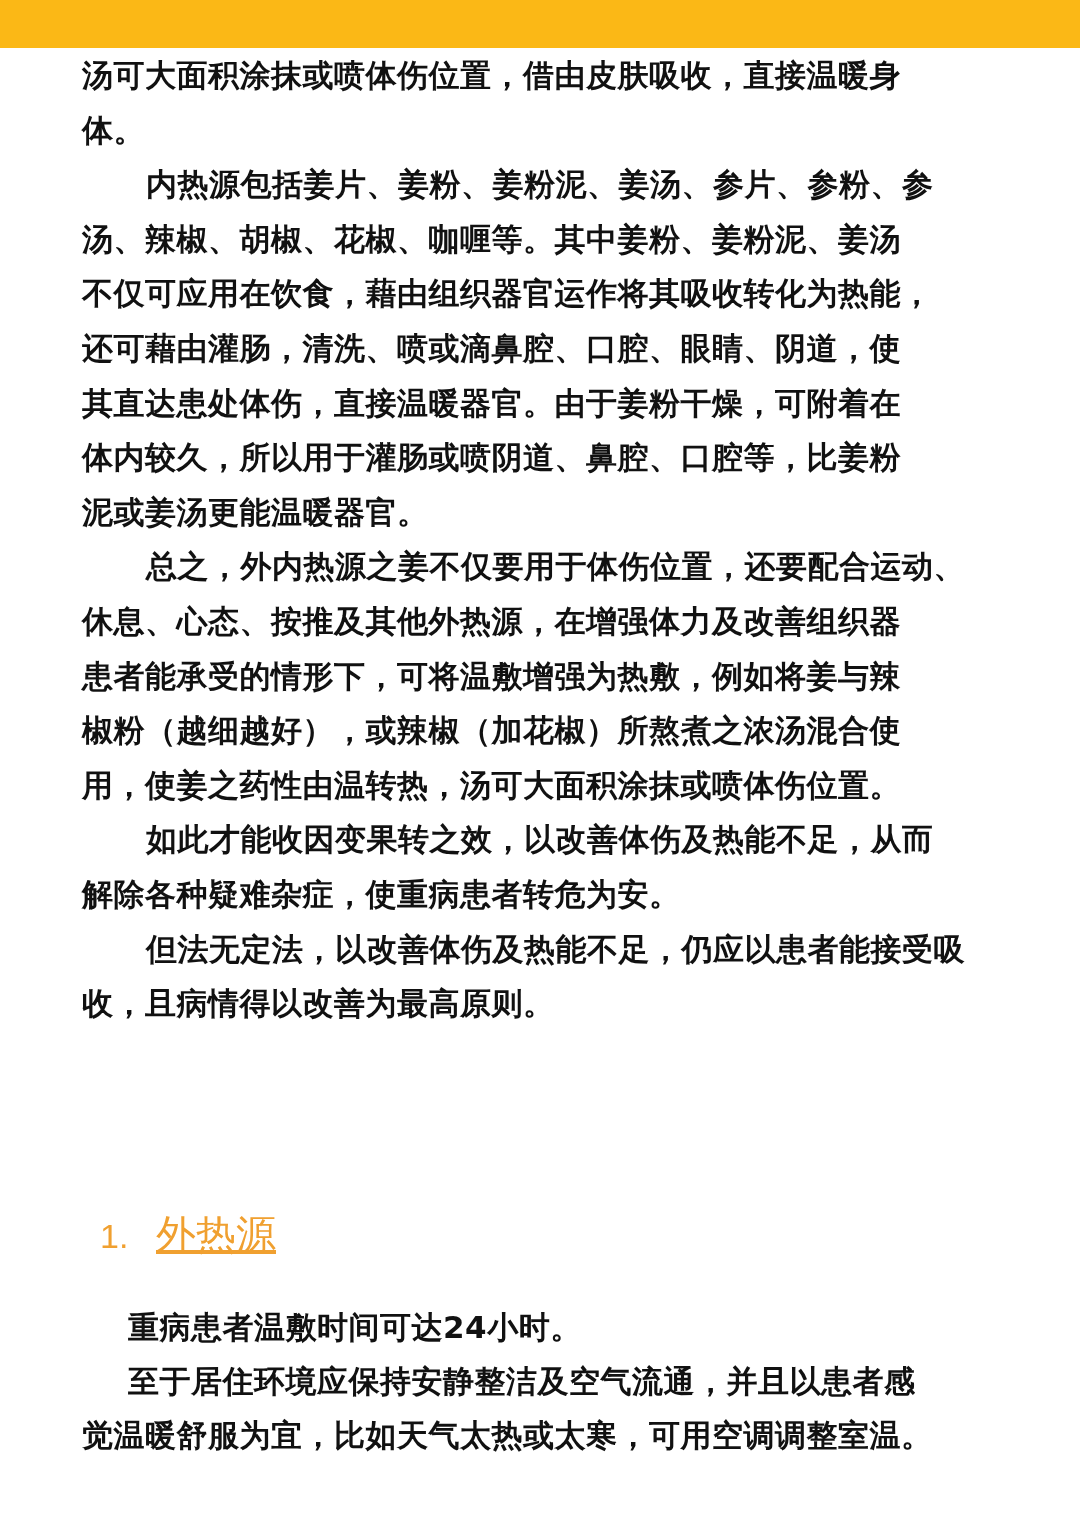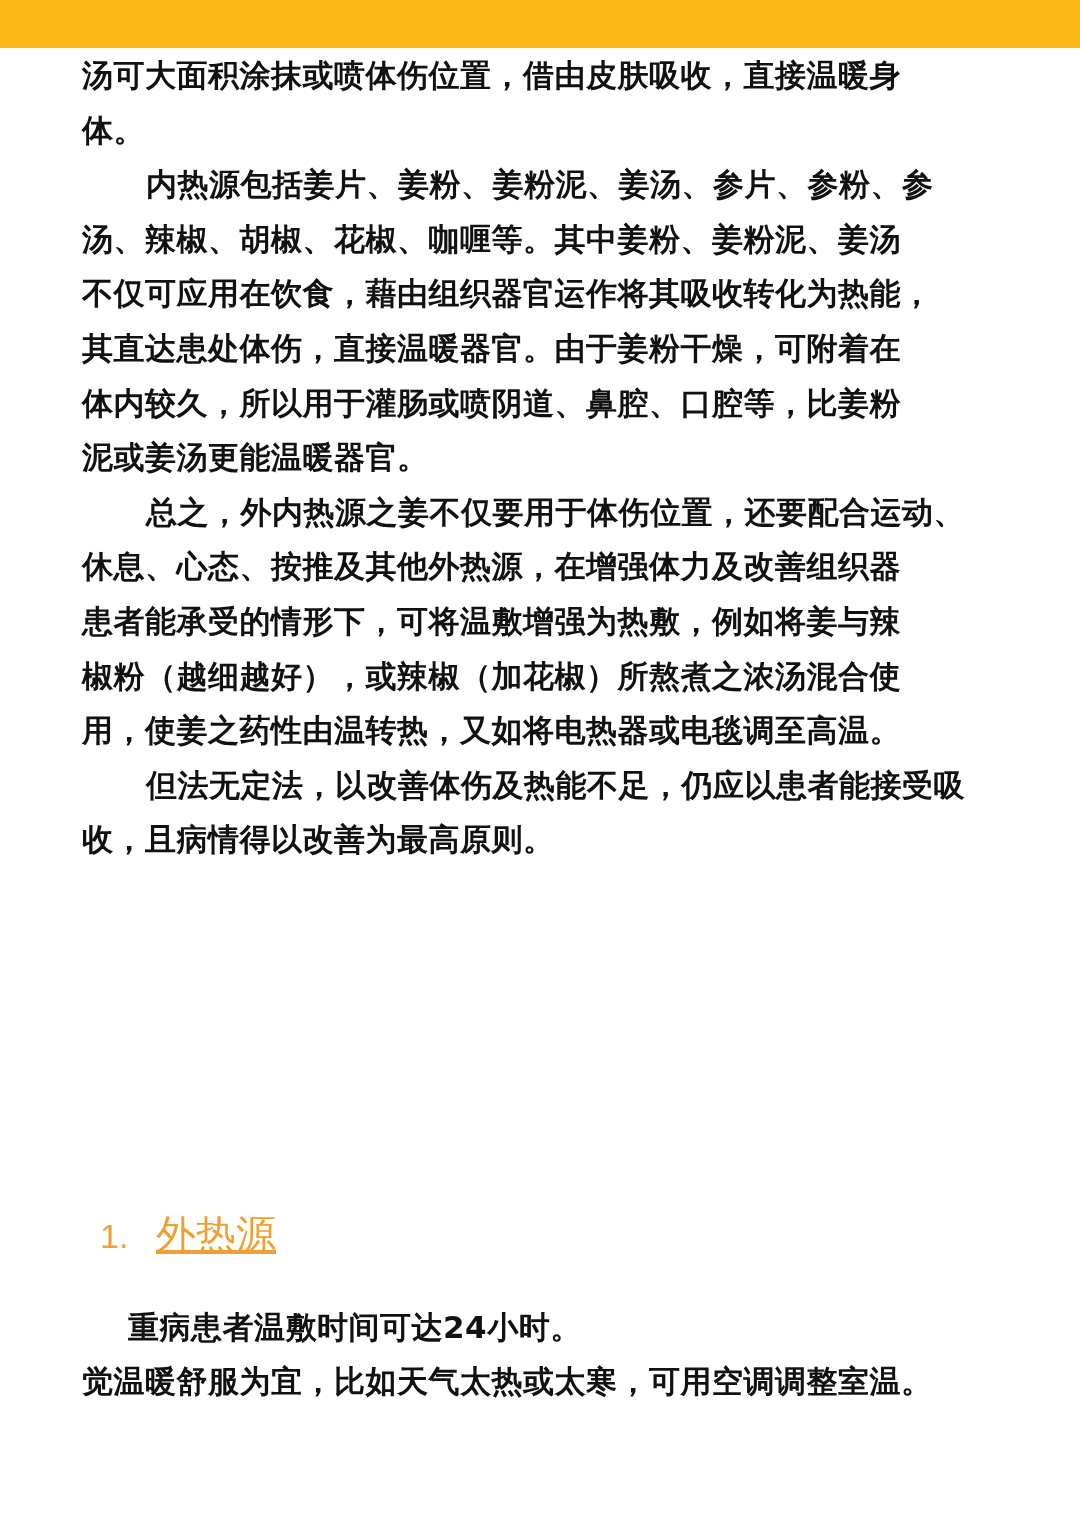--- a/index.html
+++ b/index.html
@@ -79,44 +79,50 @@
 
   <div>
     <div class="line">汤可大面积涂抹或喷体伤位置，借由皮肤吸收，直接温暖身</div>
     <div class="line">体。</div>
   </div>
 
   <div>
     <div class="line indent">内热源包括姜片、姜粉、姜粉泥、姜汤、参片、参粉、参</div>
     <div class="line">汤、辣椒、胡椒、花椒、咖喱等。其中姜粉、姜粉泥、姜汤</div>
     <div class="line">不仅可应用在饮食，藉由组织器官运作将其吸收转化为热能，</div>
+    <div class="line">还可藉由灌肠，清洗、喷或滴鼻腔、口腔、眼睛、阴道，使</div>
     <div class="line">其直达患处体伤，直接温暖器官。由于姜粉干燥，可附着在</div>
     <div class="line">体内较久，所以用于灌肠或喷阴道、鼻腔、口腔等，比姜粉</div>
     <div class="line">泥或姜汤更能温暖器官。</div>
   </div>
 
   <div>
     <div class="line indent">总之，外内热源之姜不仅要用于体伤位置，还要配合运动、</div>
     <div class="line">休息、心态、按推及其他外热源，在增强体力及改善组织器</div>
     <div class="line">患者能承受的情形下，可将温敷增强为热敷，例如将姜与辣</div>
     <div class="line">椒粉（越细越好），或辣椒（加花椒）所熬煮之浓汤混合使</div>
-    <div class="line">用，使姜之药性由温转热，又如将电热器或电毯调至高温。</div>
+    <div class="line">用，使姜之药性由温转热，汤可大面积涂抹或喷体伤位置。</div>
   </div>
 
+  <div>
+    <div class="line indent">如此才能收因变果转之效，以改善体伤及热能不足，从而</div>
+    <div class="line">解除各种疑难杂症，使重病患者转危为安。</div>
+  </div>
 
   <div>
     <div class="line indent">但法无定法，以改善体伤及热能不足，仍应以患者能接受吸</div>
     <div class="line">收，且病情得以改善为最高原则。</div>
   </div>
 </div>
 
 <div class="section-heading">
   <span class="num">1.</span><span>外热源</span>
 </div>
 
 <div class="section2">
   <div>
     <div class="line indent-small">重病患者温敷时间可达24小时。</div>
   </div>
   <div>
+    <div class="line indent-small">至于居住环境应保持安静整洁及空气流通，并且以患者感</div>
     <div class="line">觉温暖舒服为宜，比如天气太热或太寒，可用空调调整室温。</div>
   </div>
 </div>
 
 </body></html>

